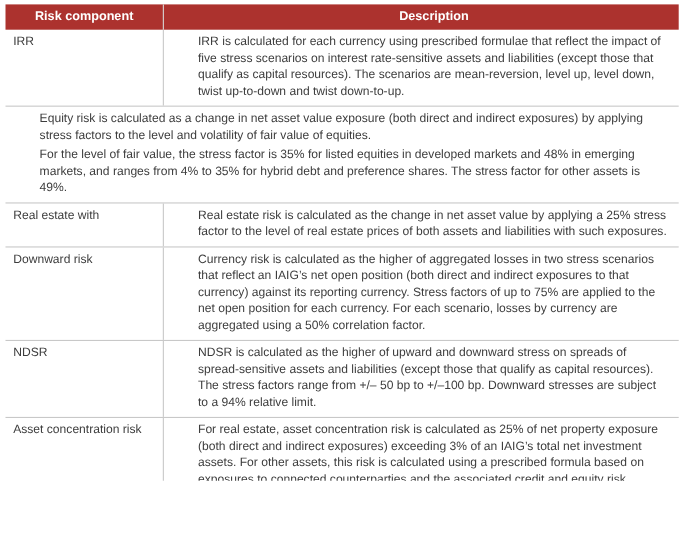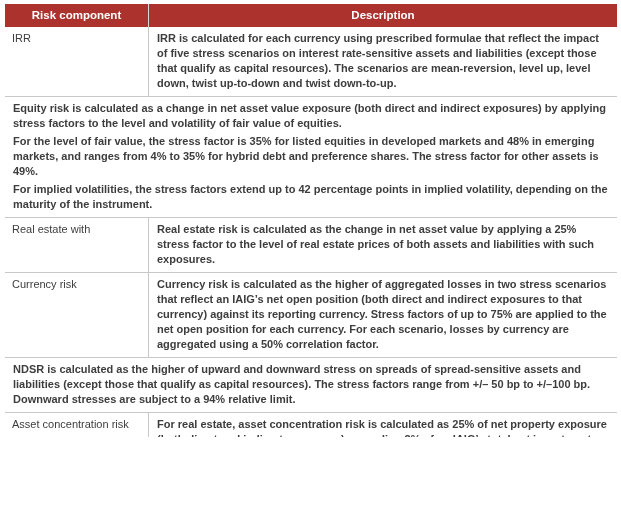--- a/index.html
+++ b/index.html
@@ -28,36 +28,35 @@
     color: #ffffff;
     font-weight: bold;
     font-size: 11.5px;
   }
   .th {
     box-sizing: border-box;
     text-align: center;
     padding: 4px 4px;
   }
   .col1 { width: 144px; flex: 0 0 144px; }
-  .col2 { flex: 1 1 auto; }
+  .col2 { flex: 1 1 auto; margin-left: 23px; }
   .th.col1 { border-right: 1px solid #d7d7d7; }
   .tr {
     display: flex;
     border-bottom: 1px solid #c8c8c8;
   }
   .td {
     box-sizing: border-box;
   }
   .td.col1 {
     padding: 4px 4px 5px 7px;
     border-right: 1px solid #c8c8c8;
   }
   .td.col2 {
     padding: 4px 9px 5px 8px;
-    font-weight: bold;
   }
   .td.col2 p {
     margin: 0 0 3px 0;
   }
   .td.col2 p:last-child {
     margin-bottom: 0;
   }
 </style>
 </head>
 <body>
@@ -74,39 +73,39 @@
       <div class="td col1">IRR</div>
       <div class="td col2">
         <p>IRR is calculated for each currency using prescribed formulae that reflect the impact of five stress scenarios on interest rate-sensitive assets and liabilities (except those that qualify as capital resources). The scenarios are mean-reversion, level up, level down, twist up-to-down and twist down-to-up.</p>
       </div>
     </div>
 
     <div class="tr">
       <div class="td col2">
         <p>Equity risk is calculated as a change in net asset value exposure (both direct and indirect exposures) by applying stress factors to the level and volatility of fair value of equities.</p>
         <p>For the level of fair value, the stress factor is 35% for listed equities in developed markets and 48% in emerging markets, and ranges from 4% to 35% for hybrid debt and preference shares. The stress factor for other assets is 49%.</p>
-        <p>For implied volatilities, the stress factors extend up to 42 percentage points in implied volatility, depending on the maturity of the instrument.</p>
       </div>
     </div>
 
     <div class="tr">
       <div class="td col1">Real estate with</div>
       <div class="td col2">
         <p>Real estate risk is calculated as the change in net asset value by applying a 25% stress factor to the level of real estate prices of both assets and liabilities with such exposures.</p>
       </div>
     </div>
 
     <div class="tr">
-      <div class="td col1">Currency risk</div>
+      <div class="td col1">Downward risk</div>
       <div class="td col2">
         <p>Currency risk is calculated as the higher of aggregated losses in two stress scenarios that reflect an IAIG’s net open position (both direct and indirect exposures to that currency) against its reporting currency. Stress factors of up to 75% are applied to the net open position for each currency. For each scenario, losses by currency are aggregated using a 50% correlation factor.</p>
       </div>
     </div>
 
     <div class="tr">
+      <div class="td col1">NDSR</div>
       <div class="td col2">
         <p>NDSR is calculated as the higher of upward and downward stress on spreads of spread-sensitive assets and liabilities (except those that qualify as capital resources). The stress factors range from +/– 50 bp to +/–100 bp. Downward stresses are subject to a 94% relative limit.</p>
       </div>
     </div>
 
     <div class="tr">
       <div class="td col1">Asset concentration risk</div>
       <div class="td col2">
         <p>For real estate, asset concentration risk is calculated as 25% of net property exposure (both direct and indirect exposures) exceeding 3% of an IAIG’s total net investment assets. For other assets, this risk is calculated using a prescribed formula based on exposures to connected counterparties and the associated credit and equity risk charges for those counterparties.</p>
       </div>

